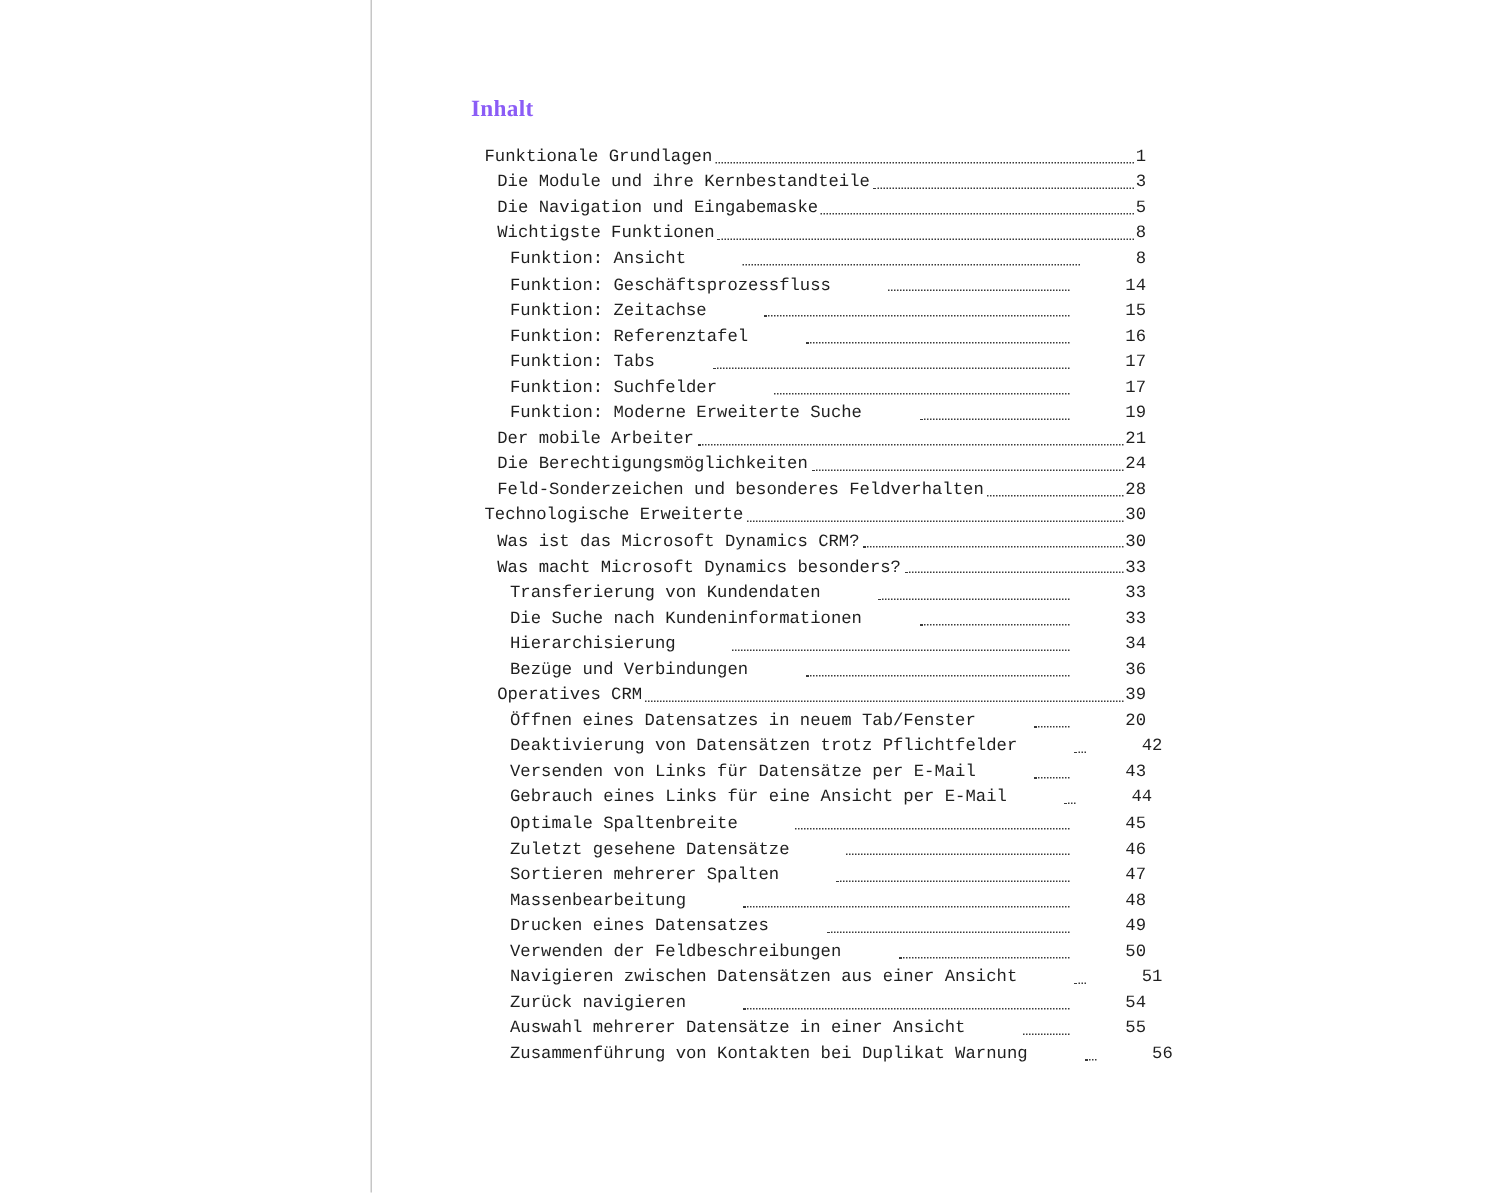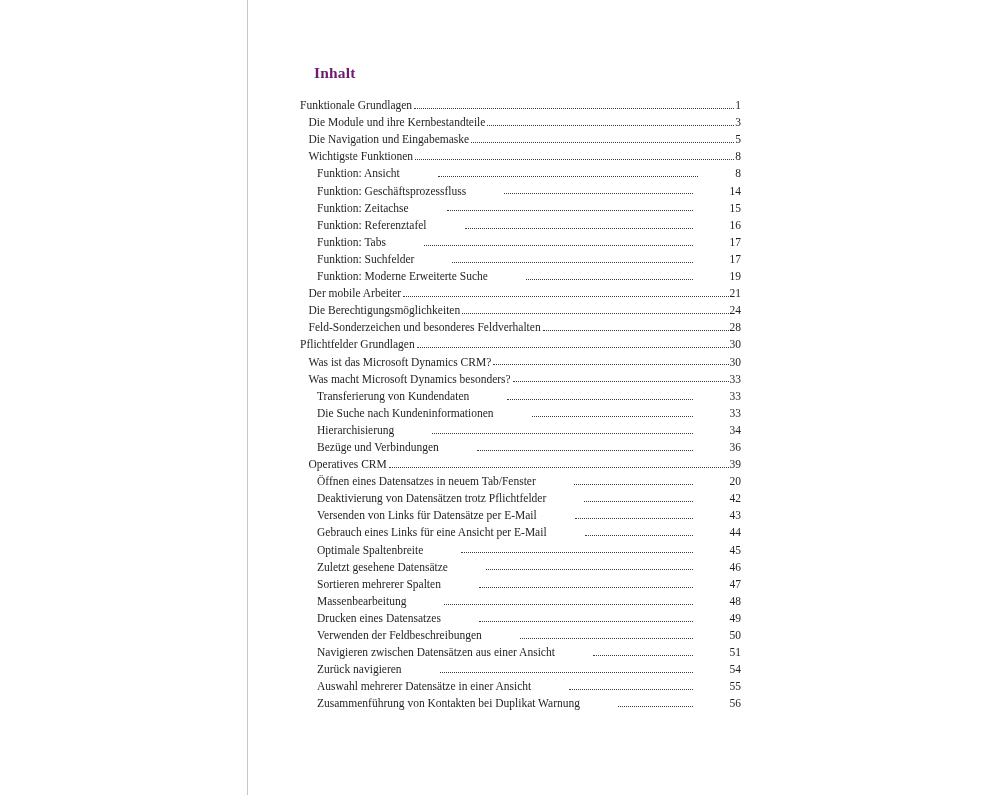--- a/index.html
+++ b/index.html
@@ -27,23 +27,24 @@
     left: 314px;
     top: 63px;
     margin: 0;
     font-size: 15.5px;
     line-height: 19px;
     font-weight: bold;
     letter-spacing: 0.2px;
   }
   .toc {
     position: absolute;
-    left: 300px;
+    left: 323px;
     top: 95px;
     width: 441px;
+    font-family: Liberation Mono, monospace;
   }
   .toc-row {
     display: flex;
     align-items: flex-end;
     height: 17.1px;
     font-size: 11.5px;
     line-height: 14px;
     color: #1f1f1f;
     cursor: pointer;
   }
@@ -63,21 +64,21 @@
   .toc-page {
     white-space: nowrap;
     flex: 0 0 auto;
   }
 </style>
 </head>
 <body>
 
 <div class="page-edge" style="background: rgb(198, 198, 198);"></div>
 
-<h1 class="doc-title" style="color: #701a75;">Inhalt</h1>
+<h1 class="doc-title" style="color: #8b5cf6;">Inhalt</h1>
 
 <div class="toc">
   <div class="toc-row lvl1">
     <span class="toc-label">Funktionale Grundlagen</span>
     <span class="toc-dots"></span>
     <span class="toc-page">1</span>
   </div>
 
   <div class="toc-row lvl2">
     <span class="toc-label">Die Module und ihre Kernbestandteile</span>
@@ -151,21 +152,21 @@
     <span class="toc-page">24</span>
   </div>
 
   <div class="toc-row lvl2">
     <span class="toc-label">Feld-Sonderzeichen und besonderes Feldverhalten</span>
     <span class="toc-dots"></span>
     <span class="toc-page">28</span>
   </div>
 
   <div class="toc-row lvl1">
-    <span class="toc-label">Pflichtfelder Grundlagen</span>
+    <span class="toc-label">Technologische Erweiterte</span>
     <span class="toc-dots"></span>
     <span class="toc-page">30</span>
   </div>
 
   <div class="toc-row lvl2">
     <span class="toc-label">Was ist das Microsoft Dynamics CRM?</span>
     <span class="toc-dots"></span>
     <span class="toc-page">30</span>
   </div>
 

